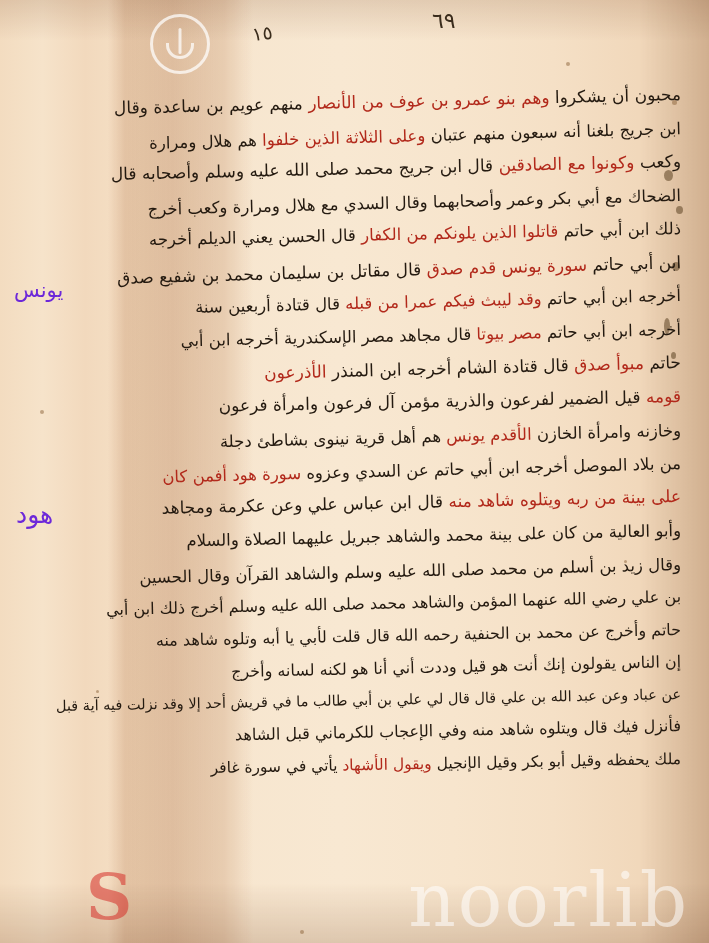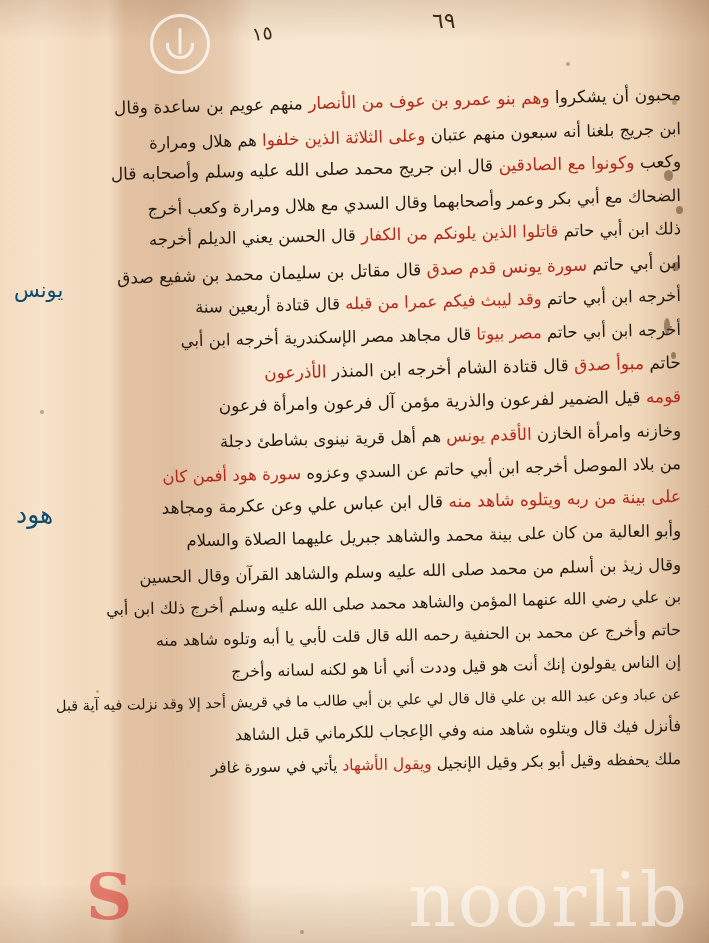--- a/index.html
+++ b/index.html
@@ -106,21 +106,21 @@
     color: #b2291b;
   }
   .line .blk {
     color: #241a10;
   }
 
   
   .margin-note {
     position: absolute;
     direction: rtl;
-    color: #0c4a6e;
+    color: #6d28d9;
     font-family: "DejaVu Sans", sans-serif;
     font-size: 21px;
     letter-spacing: 2px;
   }
   .margin-note.n-yunus { left: 14px; top: 278px; }
   .margin-note.n-hud   { left: 16px; top: 500px; font-size: 25px; }
 
   
   .folio-num {
     position: absolute;

